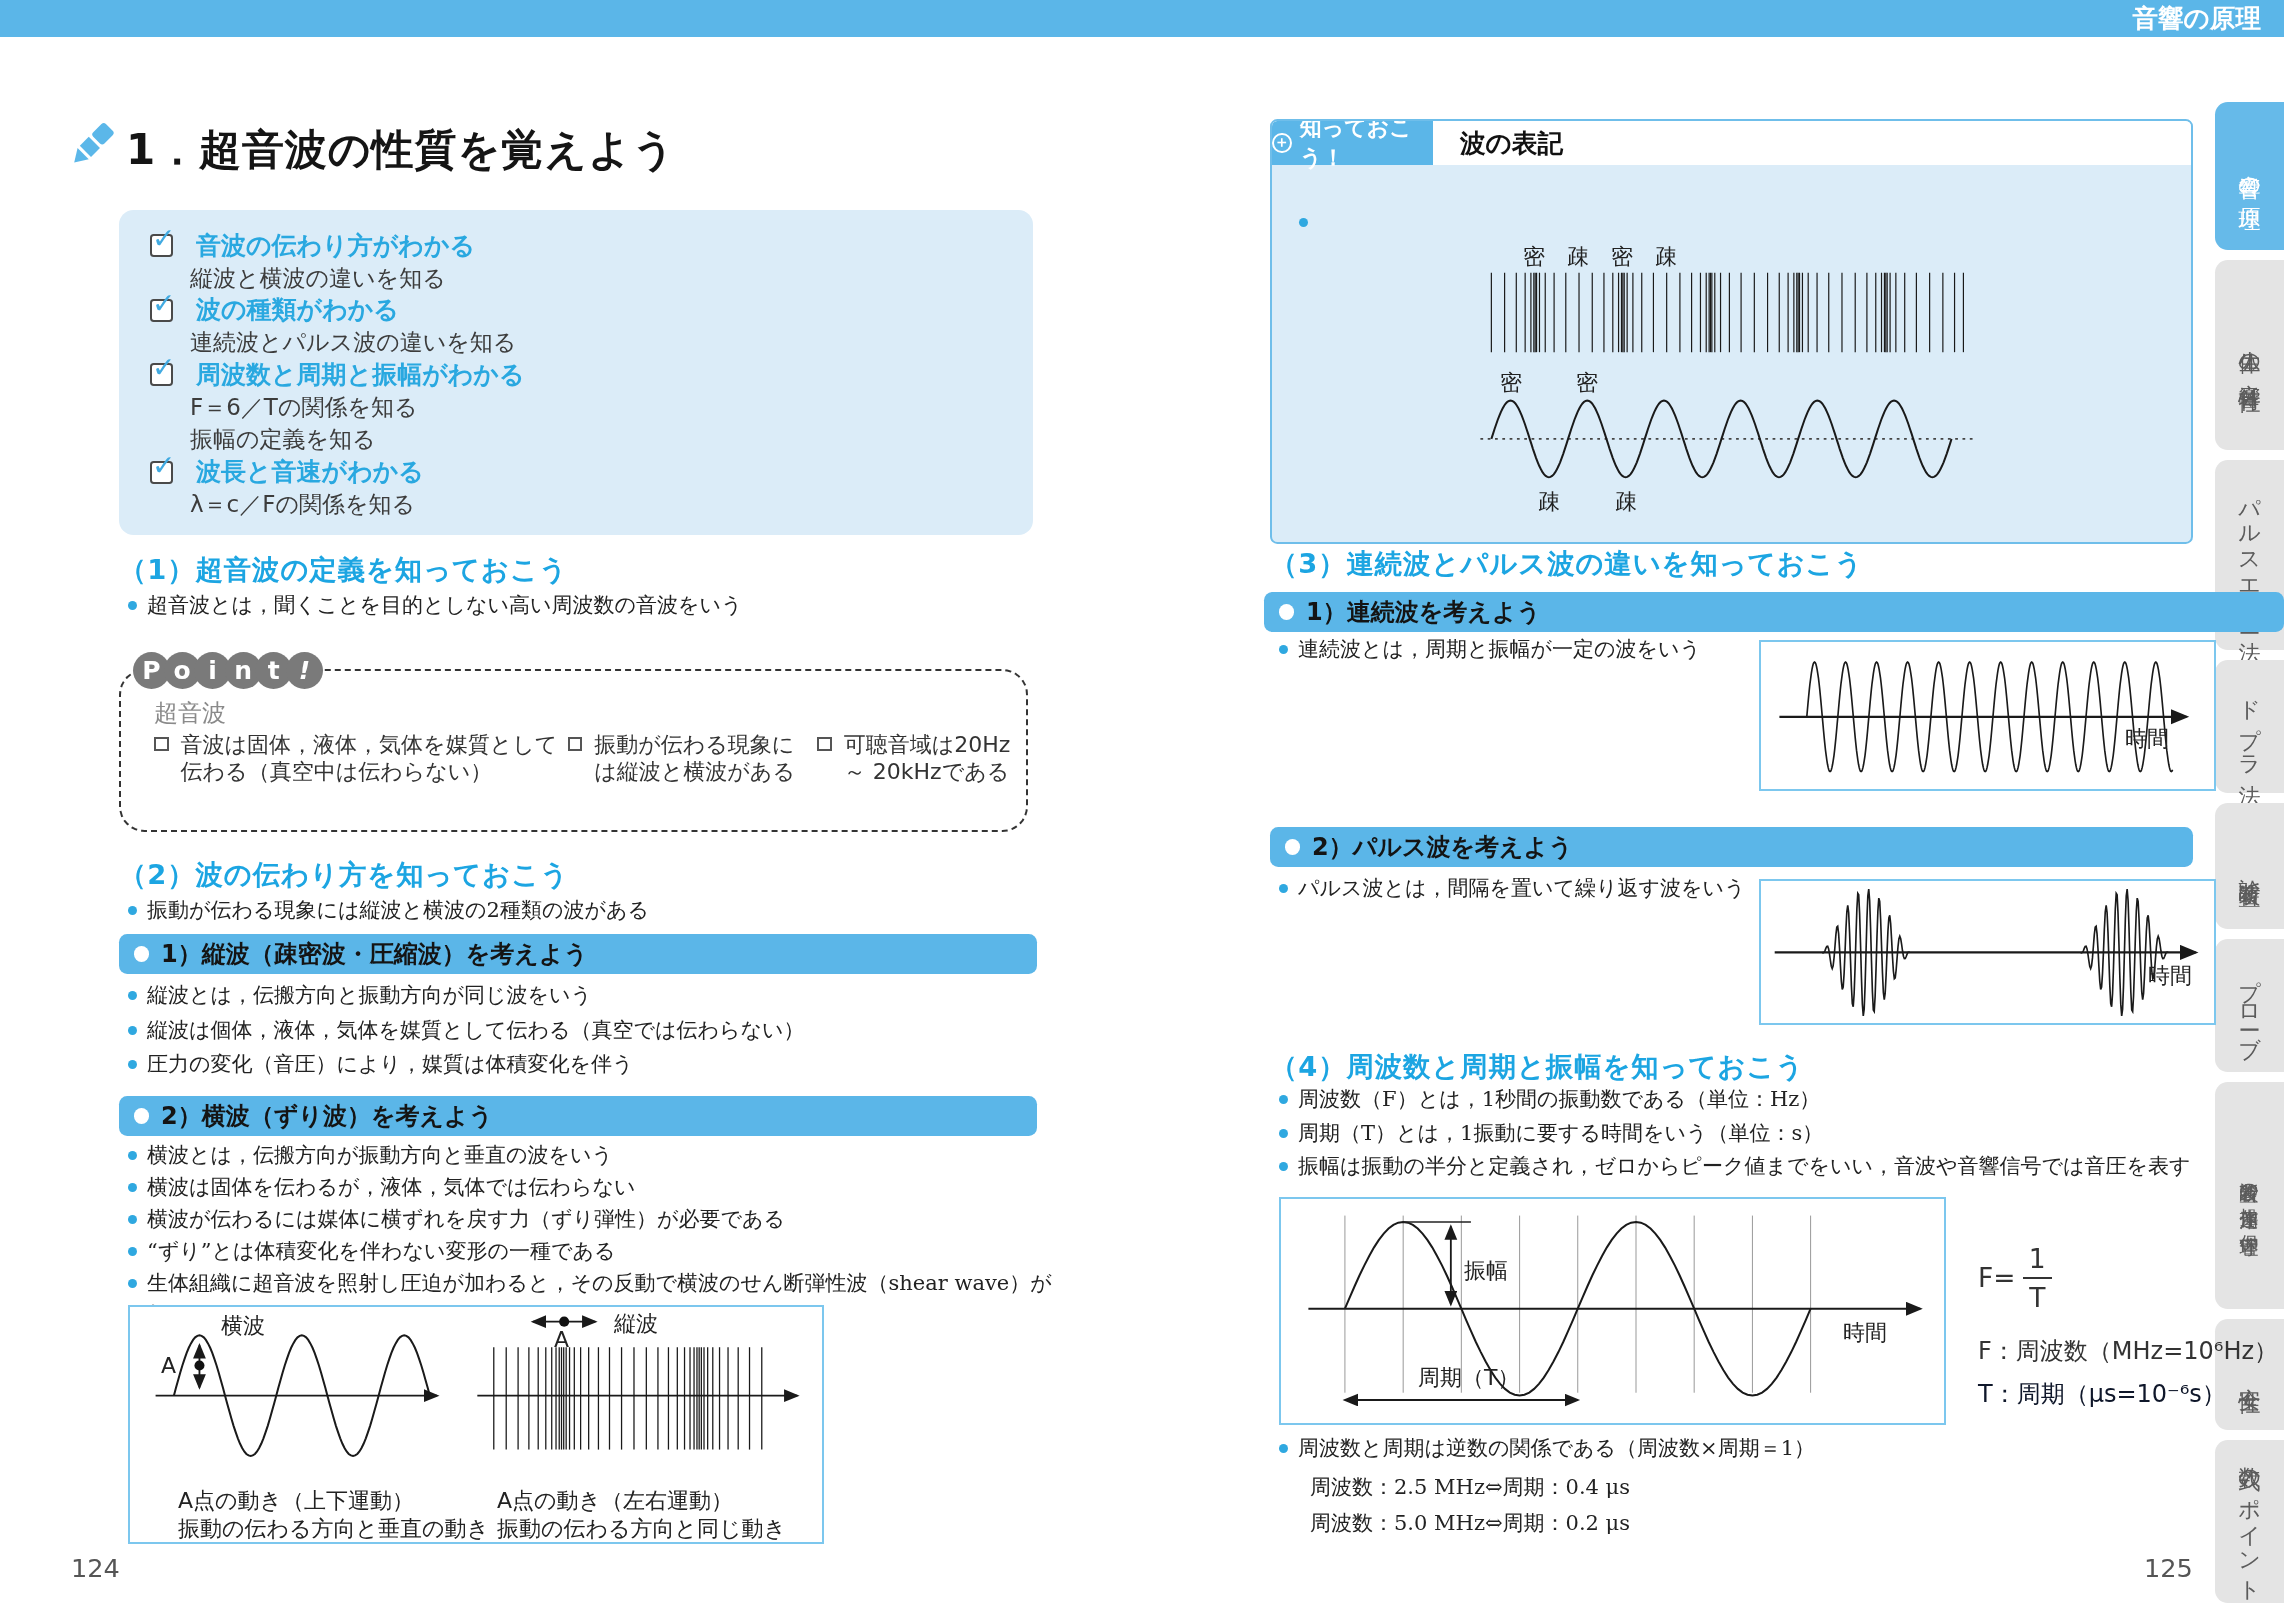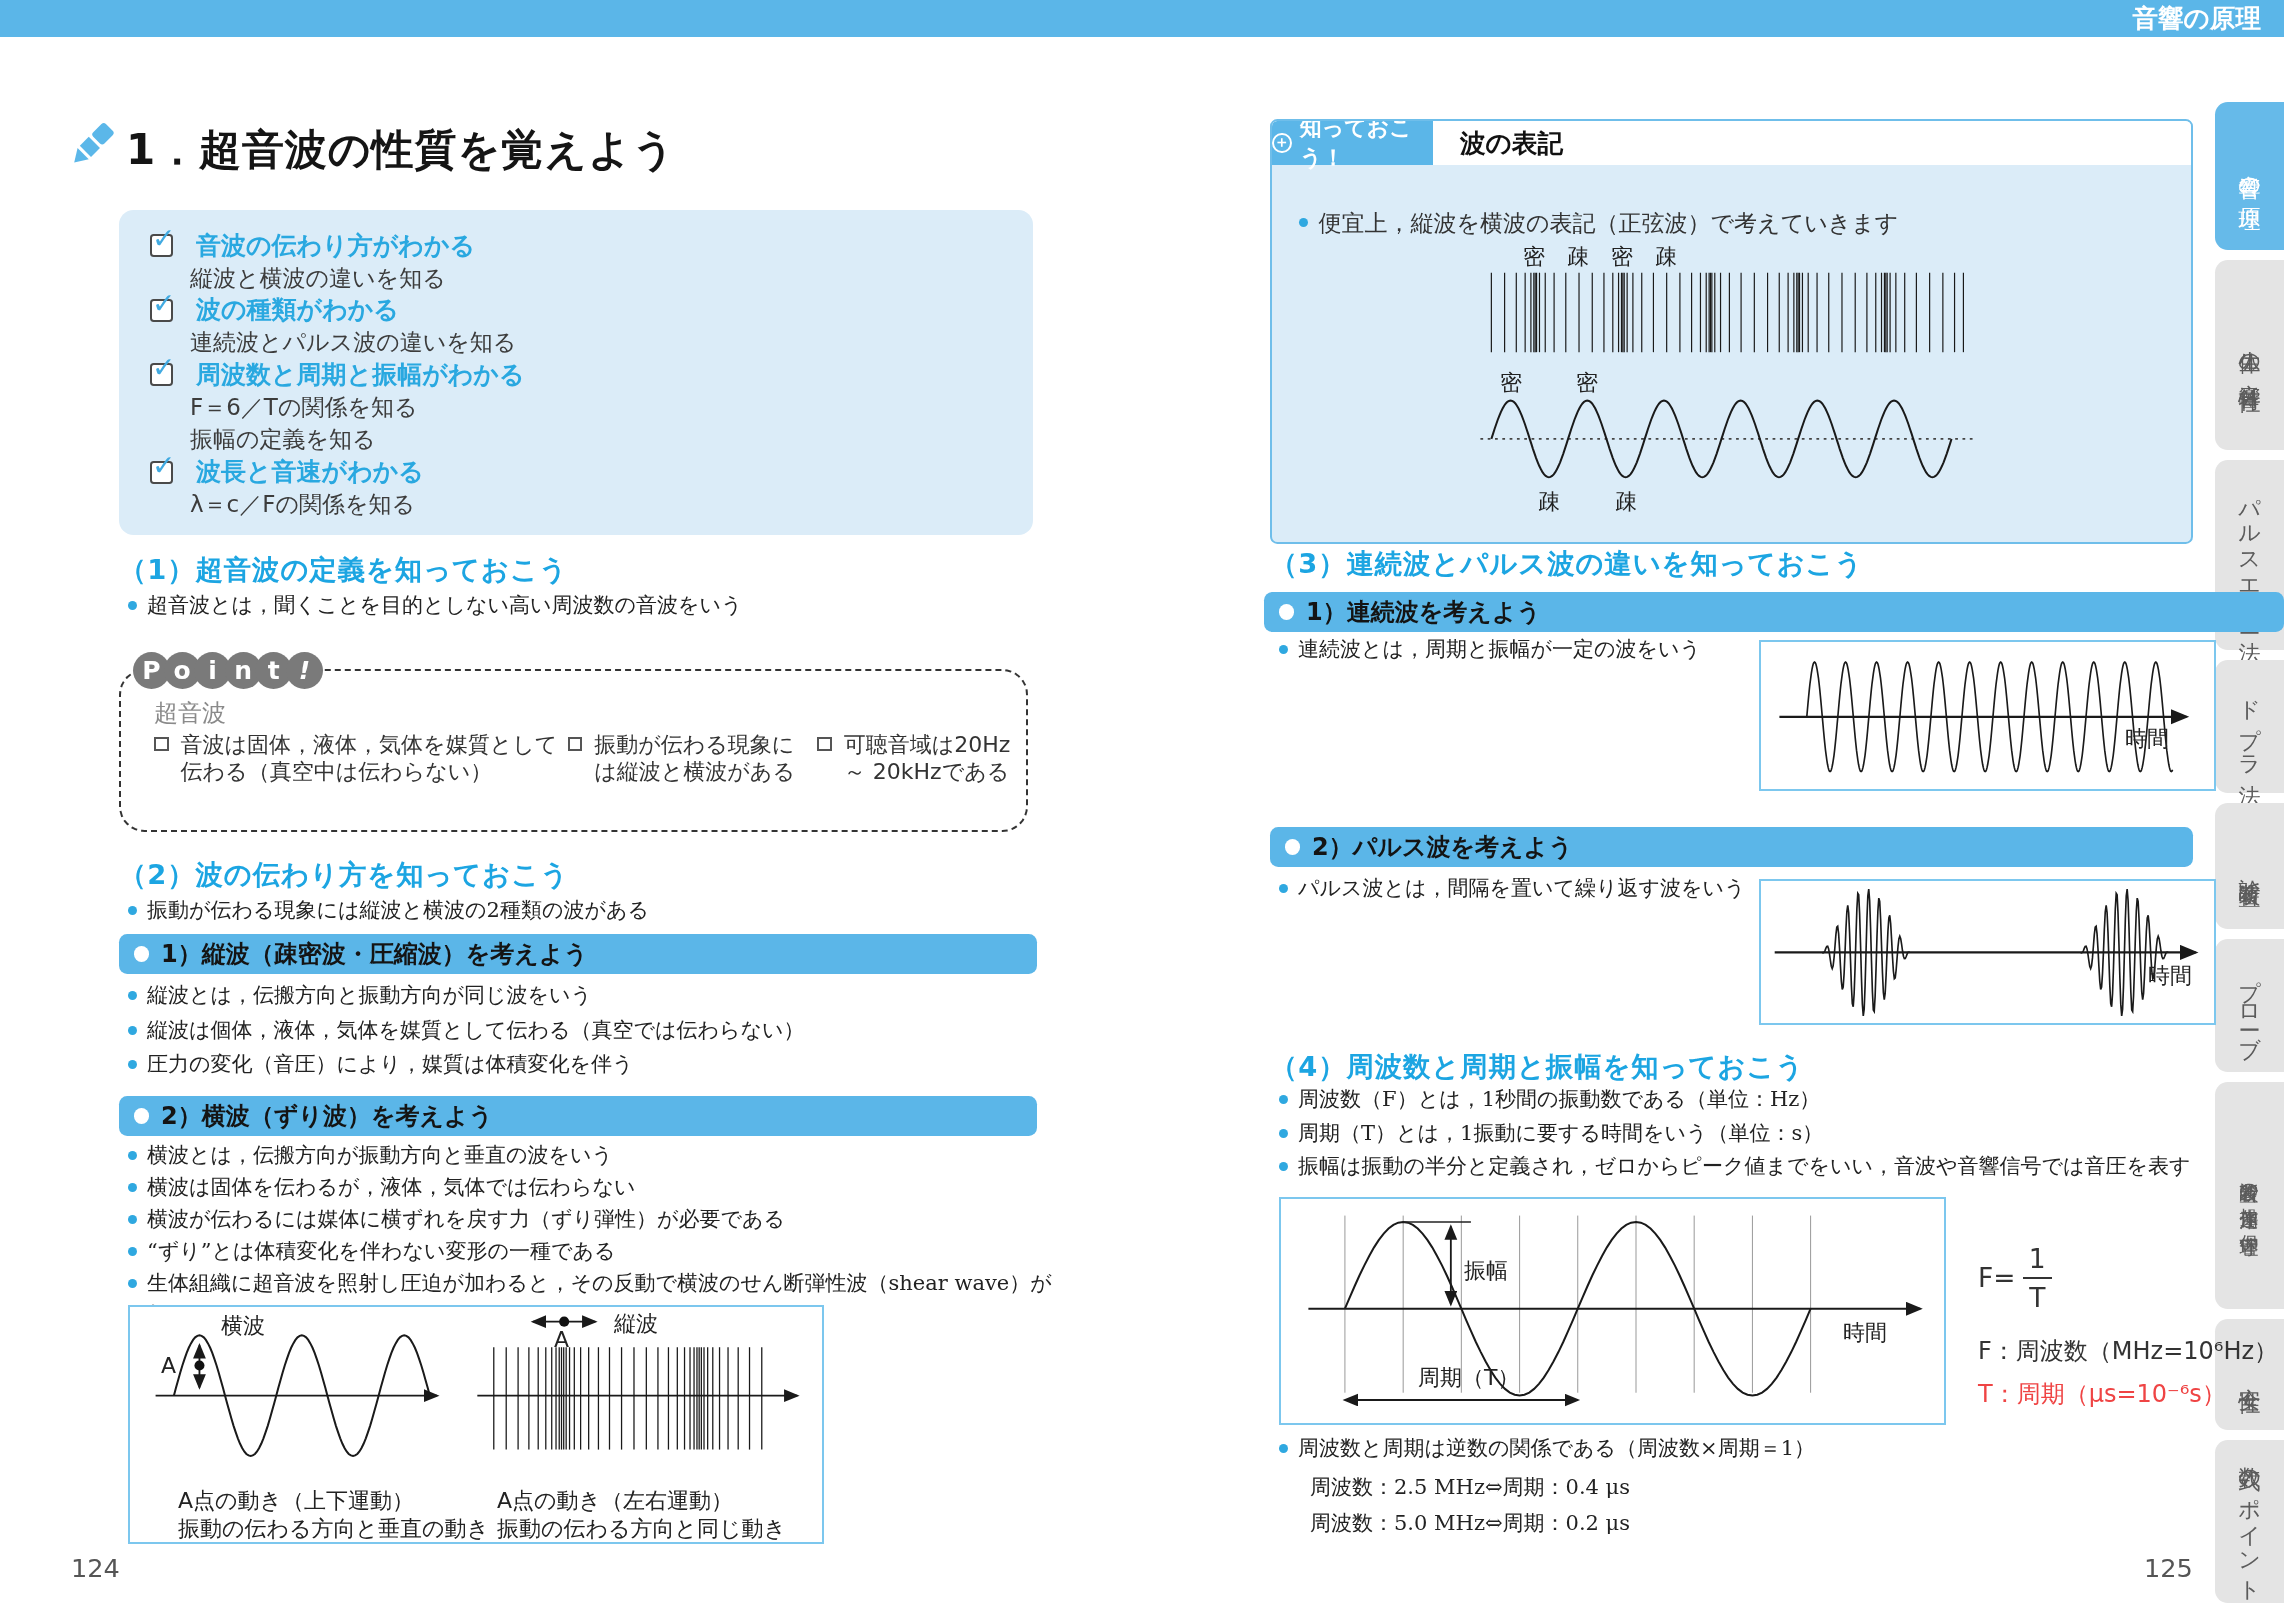--- a/index.html
+++ b/index.html
@@ -381,21 +381,20 @@
           <line x1="720.0" x2="720.0" y1="118" y2="205"></line>
           <line x1="734.5" x2="734.5" y1="118" y2="205"></line>
           <line x1="747.3" x2="747.3" y1="118" y2="205"></line>
           <line x1="757.0" x2="757.0" y1="118" y2="205"></line>
         </g>
       <line x1="228" y1="300" x2="768" y2="300" stroke="#444" stroke-width="2" stroke-dasharray="3 5"></line>
       <path id="kb-sine" class="nofill" stroke="#1a1a1a" stroke-width="2.2" d="M 240.0,300.0 L 241.8,294.5 L 243.5,289.1 L 245.3,283.9 L 247.0,279.0 L 248.8,274.4 L 250.5,270.3 L 252.3,266.7 L 254.0,263.6 L 255.8,261.2 L 257.5,259.4 L 259.3,258.4 L 261.0,258.0 L 262.8,258.4 L 264.5,259.4 L 266.3,261.2 L 268.0,263.6 L 269.8,266.7 L 271.5,270.3 L 273.3,274.4 L 275.0,279.0 L 276.8,283.9 L 278.5,289.1 L 280.3,294.5 L 282.0,300.0 L 283.8,305.5 L 285.5,310.9 L 287.3,316.1 L 289.0,321.0 L 290.8,325.6 L 292.5,329.7 L 294.3,333.3 L 296.0,336.4 L 297.8,338.8 L 299.5,340.6 L 301.3,341.6 L 303.0,342.0 L 304.8,341.6 L 306.5,340.6 L 308.3,338.8 L 310.0,336.4 L 311.8,333.3 L 313.5,329.7 L 315.3,325.6 L 317.0,321.0 L 318.8,316.1 L 320.5,310.9 L 322.3,305.5 L 324.0,300.0 L 325.8,294.5 L 327.5,289.1 L 329.3,283.9 L 331.0,279.0 L 332.8,274.4 L 334.5,270.3 L 336.3,266.7 L 338.0,263.6 L 339.8,261.2 L 341.5,259.4 L 343.3,258.4 L 345.0,258.0 L 346.8,258.4 L 348.5,259.4 L 350.3,261.2 L 352.0,263.6 L 353.8,266.7 L 355.5,270.3 L 357.3,274.4 L 359.0,279.0 L 360.8,283.9 L 362.5,289.1 L 364.3,294.5 L 366.0,300.0 L 367.8,305.5 L 369.5,310.9 L 371.3,316.1 L 373.0,321.0 L 374.8,325.6 L 376.5,329.7 L 378.3,333.3 L 380.0,336.4 L 381.8,338.8 L 383.5,340.6 L 385.3,341.6 L 387.0,342.0 L 388.8,341.6 L 390.5,340.6 L 392.3,338.8 L 394.0,336.4 L 395.8,333.3 L 397.5,329.7 L 399.3,325.6 L 401.0,321.0 L 402.8,316.1 L 404.5,310.9 L 406.3,305.5 L 408.0,300.0 L 409.8,294.5 L 411.5,289.1 L 413.3,283.9 L 415.0,279.0 L 416.8,274.4 L 418.5,270.3 L 420.3,266.7 L 422.0,263.6 L 423.8,261.2 L 425.5,259.4 L 427.3,258.4 L 429.0,258.0 L 430.8,258.4 L 432.5,259.4 L 434.3,261.2 L 436.0,263.6 L 437.8,266.7 L 439.5,270.3 L 441.3,274.4 L 443.0,279.0 L 444.8,283.9 L 446.5,289.1 L 448.3,294.5 L 450.0,300.0 L 451.8,305.5 L 453.5,310.9 L 455.3,316.1 L 457.0,321.0 L 458.8,325.6 L 460.5,329.7 L 462.3,333.3 L 464.0,336.4 L 465.8,338.8 L 467.5,340.6 L 469.3,341.6 L 471.0,342.0 L 472.8,341.6 L 474.5,340.6 L 476.3,338.8 L 478.0,336.4 L 479.8,333.3 L 481.5,329.7 L 483.3,325.6 L 485.0,321.0 L 486.8,316.1 L 488.5,310.9 L 490.3,305.5 L 492.0,300.0 L 493.8,294.5 L 495.5,289.1 L 497.3,283.9 L 499.0,279.0 L 500.8,274.4 L 502.5,270.3 L 504.3,266.7 L 506.0,263.6 L 507.8,261.2 L 509.5,259.4 L 511.3,258.4 L 513.0,258.0 L 514.8,258.4 L 516.5,259.4 L 518.3,261.2 L 520.0,263.6 L 521.8,266.7 L 523.5,270.3 L 525.3,274.4 L 527.0,279.0 L 528.8,283.9 L 530.5,289.1 L 532.3,294.5 L 534.0,300.0 L 535.8,305.5 L 537.5,310.9 L 539.3,316.1 L 541.0,321.0 L 542.8,325.6 L 544.5,329.7 L 546.3,333.3 L 548.0,336.4 L 549.8,338.8 L 551.5,340.6 L 553.3,341.6 L 555.0,342.0 L 556.8,341.6 L 558.5,340.6 L 560.3,338.8 L 562.0,336.4 L 563.8,333.3 L 565.5,329.7 L 567.3,325.6 L 569.0,321.0 L 570.8,316.1 L 572.5,310.9 L 574.3,305.5 L 576.0,300.0 L 577.8,294.5 L 579.5,289.1 L 581.3,283.9 L 583.0,279.0 L 584.8,274.4 L 586.5,270.3 L 588.3,266.7 L 590.0,263.6 L 591.8,261.2 L 593.5,259.4 L 595.3,258.4 L 597.0,258.0 L 598.8,258.4 L 600.5,259.4 L 602.3,261.2 L 604.0,263.6 L 605.8,266.7 L 607.5,270.3 L 609.3,274.4 L 611.0,279.0 L 612.8,283.9 L 614.5,289.1 L 616.3,294.5 L 618.0,300.0 L 619.8,305.5 L 621.5,310.9 L 623.3,316.1 L 625.0,321.0 L 626.8,325.6 L 628.5,329.7 L 630.3,333.3 L 632.0,336.4 L 633.8,338.8 L 635.5,340.6 L 637.3,341.6 L 639.0,342.0 L 640.8,341.6 L 642.5,340.6 L 644.3,338.8 L 646.0,336.4 L 647.8,333.3 L 649.5,329.7 L 651.3,325.6 L 653.0,321.0 L 654.8,316.1 L 656.5,310.9 L 658.3,305.5 L 660.0,300.0 L 661.8,294.5 L 663.5,289.1 L 665.3,283.9 L 667.0,279.0 L 668.8,274.4 L 670.5,270.3 L 672.3,266.7 L 674.0,263.6 L 675.8,261.2 L 677.5,259.4 L 679.3,258.4 L 681.0,258.0 L 682.8,258.4 L 684.5,259.4 L 686.3,261.2 L 688.0,263.6 L 689.8,266.7 L 691.5,270.3 L 693.3,274.4 L 695.0,279.0 L 696.8,283.9 L 698.5,289.1 L 700.3,294.5 L 702.0,300.0 L 703.8,305.5 L 705.5,310.9 L 707.3,316.1 L 709.0,321.0 L 710.8,325.6 L 712.5,329.7 L 714.3,333.3 L 716.0,336.4 L 717.8,338.8 L 719.5,340.6 L 721.3,341.6 L 723.0,342.0 L 724.8,341.6 L 726.5,340.6 L 728.3,338.8 L 730.0,336.4 L 731.8,333.3 L 733.5,329.7 L 735.3,325.6 L 737.0,321.0 L 738.8,316.1 L 740.5,310.9 L 742.3,305.5 L 744.0,300.0"></path>
     </svg>
     <div class="abs bullet" style="left:27.4px;top:44px;width:859px">
       <span class="dot" style="margin-top:9.1px"></span>
-      <span class="goth" style="font-size:23px;line-height:28px;color:#333">便宜上，縦波を横波の表記（正弦波）で考えていきます</span>
     </div>
     <span class="figlabel" style="left:251px;top:77px">密</span>
     <span class="figlabel" style="left:295px;top:77px">疎</span>
     <span class="figlabel" style="left:339px;top:77px">密</span>
     <span class="figlabel" style="left:383px;top:77px">疎</span>
     <span class="figlabel" style="left:228px;top:203px">密</span>
     <span class="figlabel" style="left:304px;top:203px">密</span>
     <span class="figlabel" style="left:266px;top:322px">疎</span>
     <span class="figlabel" style="left:343px;top:322px">疎</span>
   </div>
@@ -483,21 +482,21 @@
 <div class="abs goth" style="left:1978px;top:1243px">
   <div style="display:flex;align-items:center;font-size:26.5px;color:#333">
     <span>F=</span>
     <div style="display:flex;flex-direction:column;align-items:center;margin-left:7.3px">
       <span>1</span>
       <div style="width:29px;height:2.3px;background:#333;margin:2.7px 0"></div>
       <span>T</span>
     </div>
   </div>
   <div style="margin-top:22px;font-size:24px;color:#333">F：周波数（MHz=10⁶Hz）</div>
-  <div style="margin-top:11px;font-size:24px;color:#ef4444">T：周期（μs=10⁻⁶s）</div>
+  <div style="margin-top:11px;font-size:24px;color:#0f172a">T：周期（μs=10⁻⁶s）</div>
 </div>
 
 <div class="abs bullets" style="left:1279px;top:1433px;width:923px">
   <div class="bullet">
       <span class="dot"></span>
       <span class="btext">周波数と周期は逆数の関係である（周波数×周期＝1）</span>
     </div>
 </div>
 <div class="abs ex" style="left:1310px;top:1473px">周波数：2.5 MHz⇔周期：0.4 μs</div>
 <div class="abs ex" style="left:1310px;top:1509px">周波数：5.0 MHz⇔周期：0.2 μs</div>

